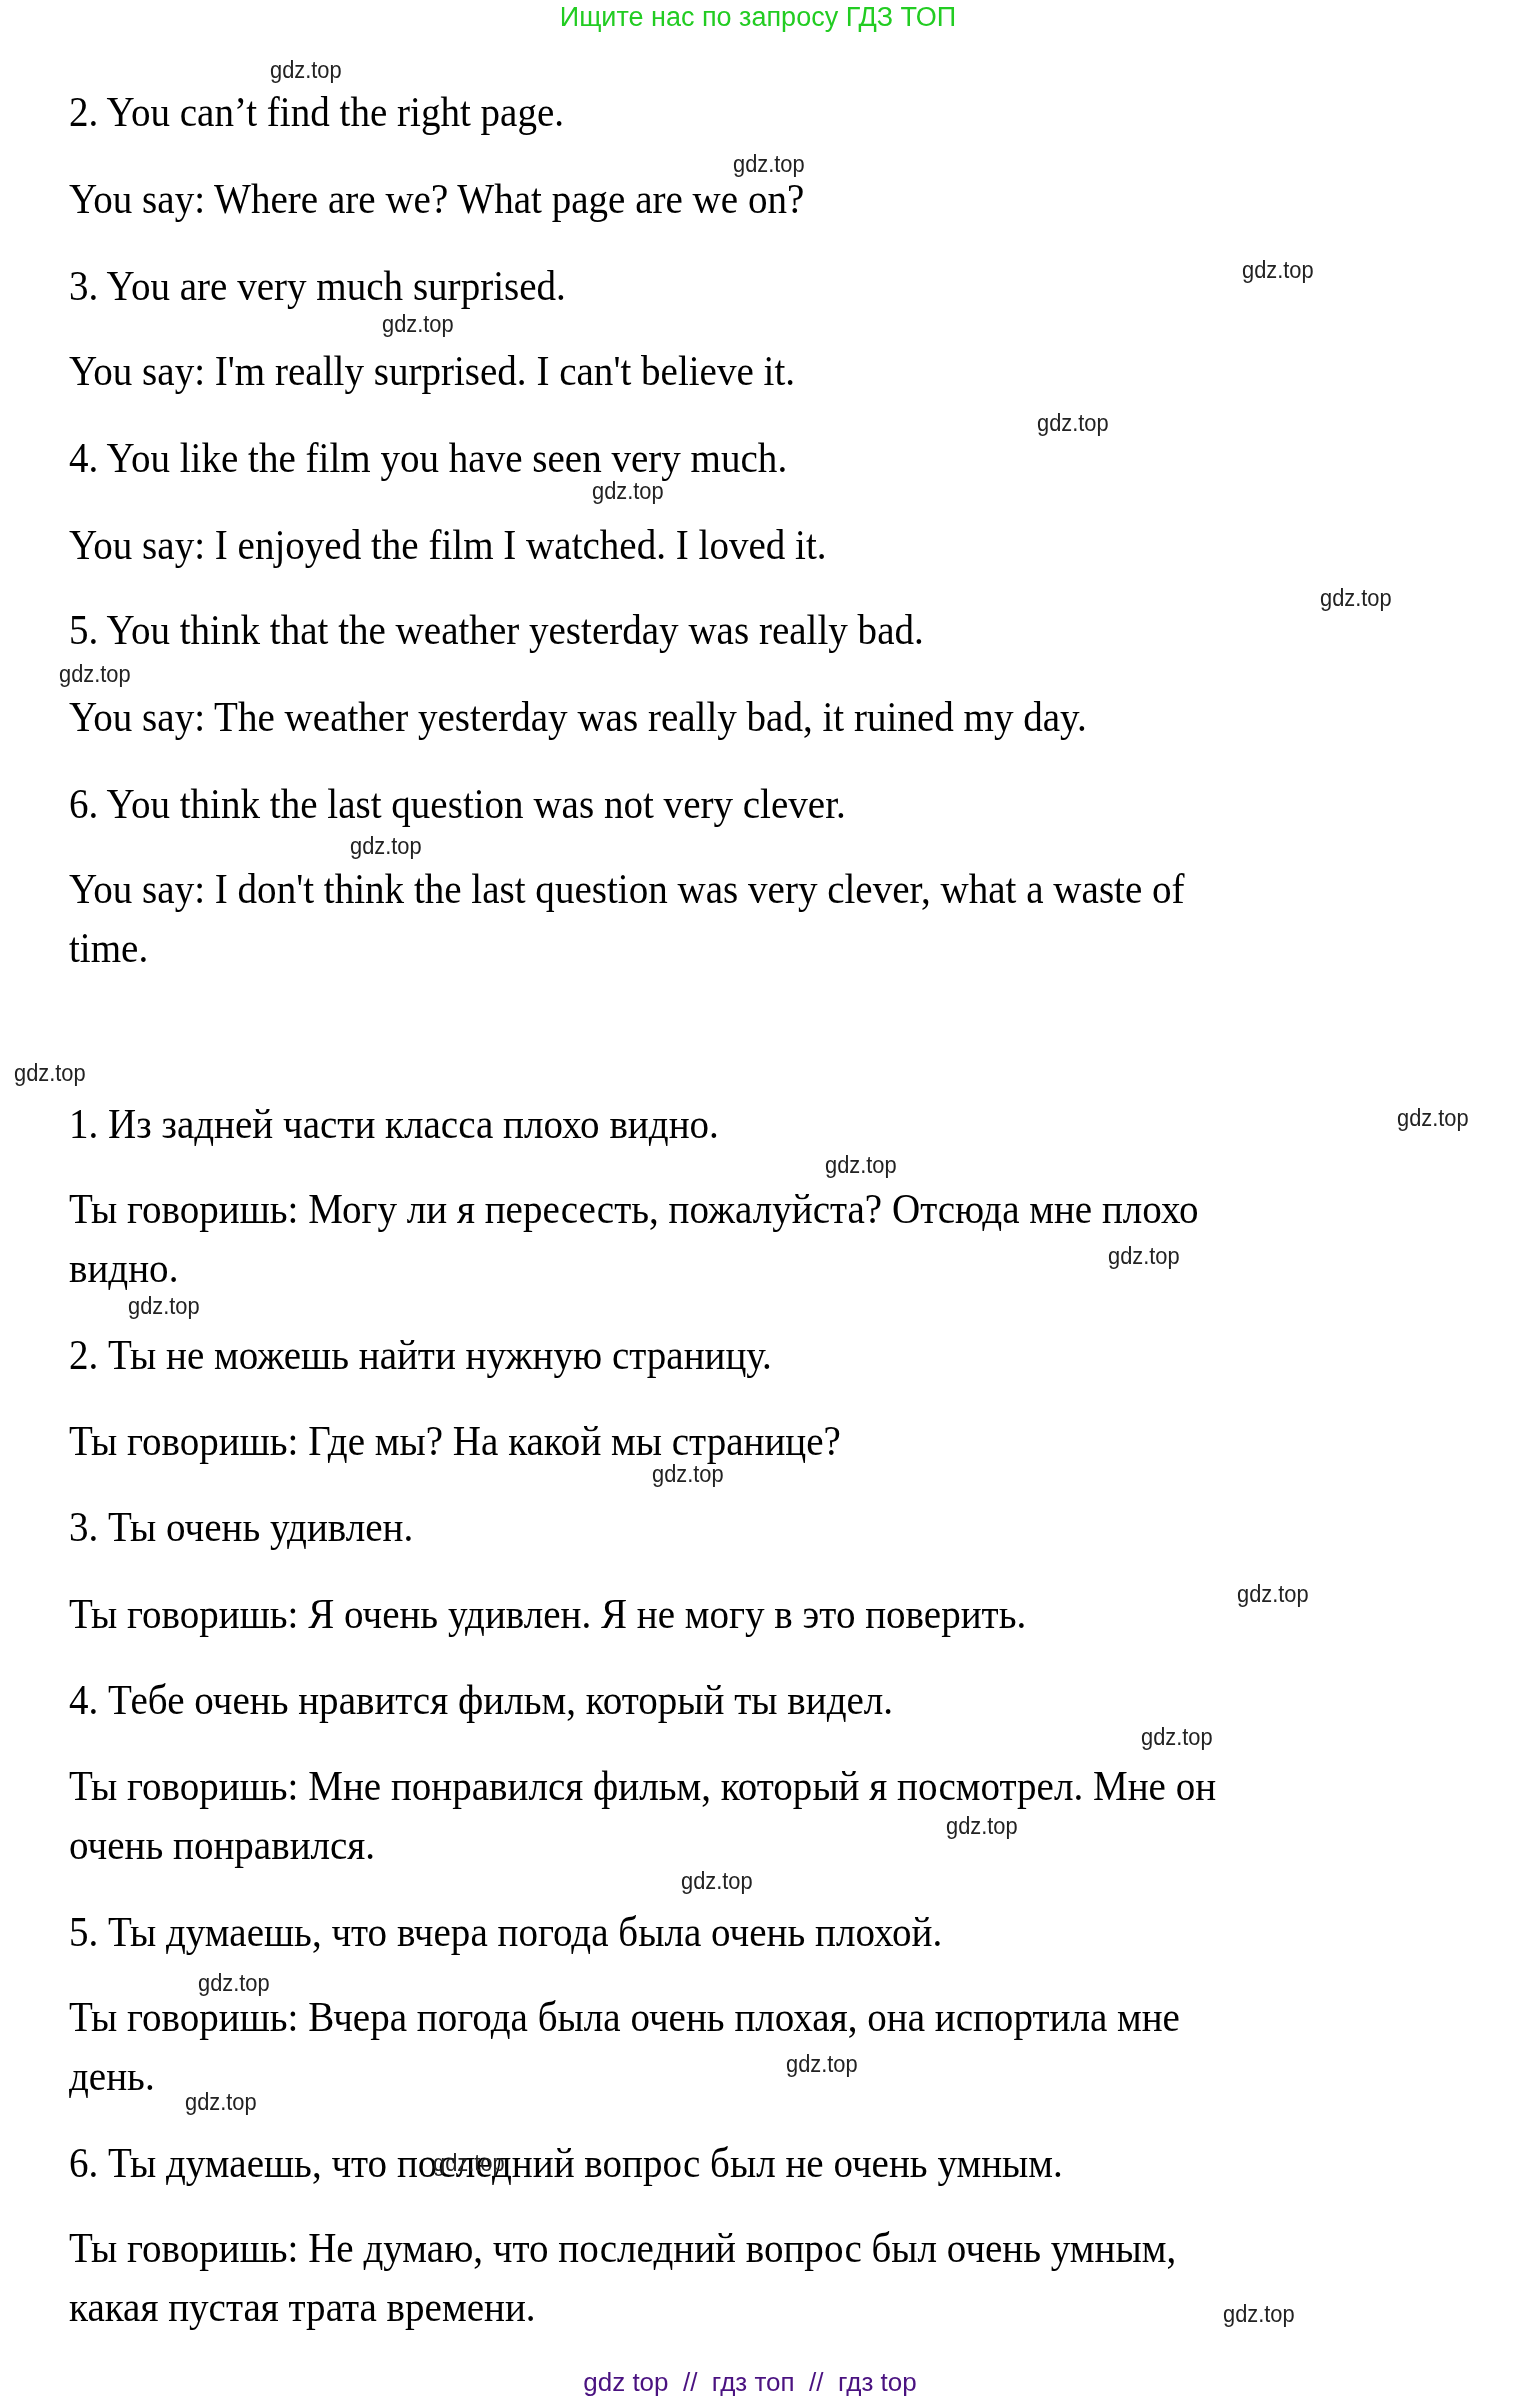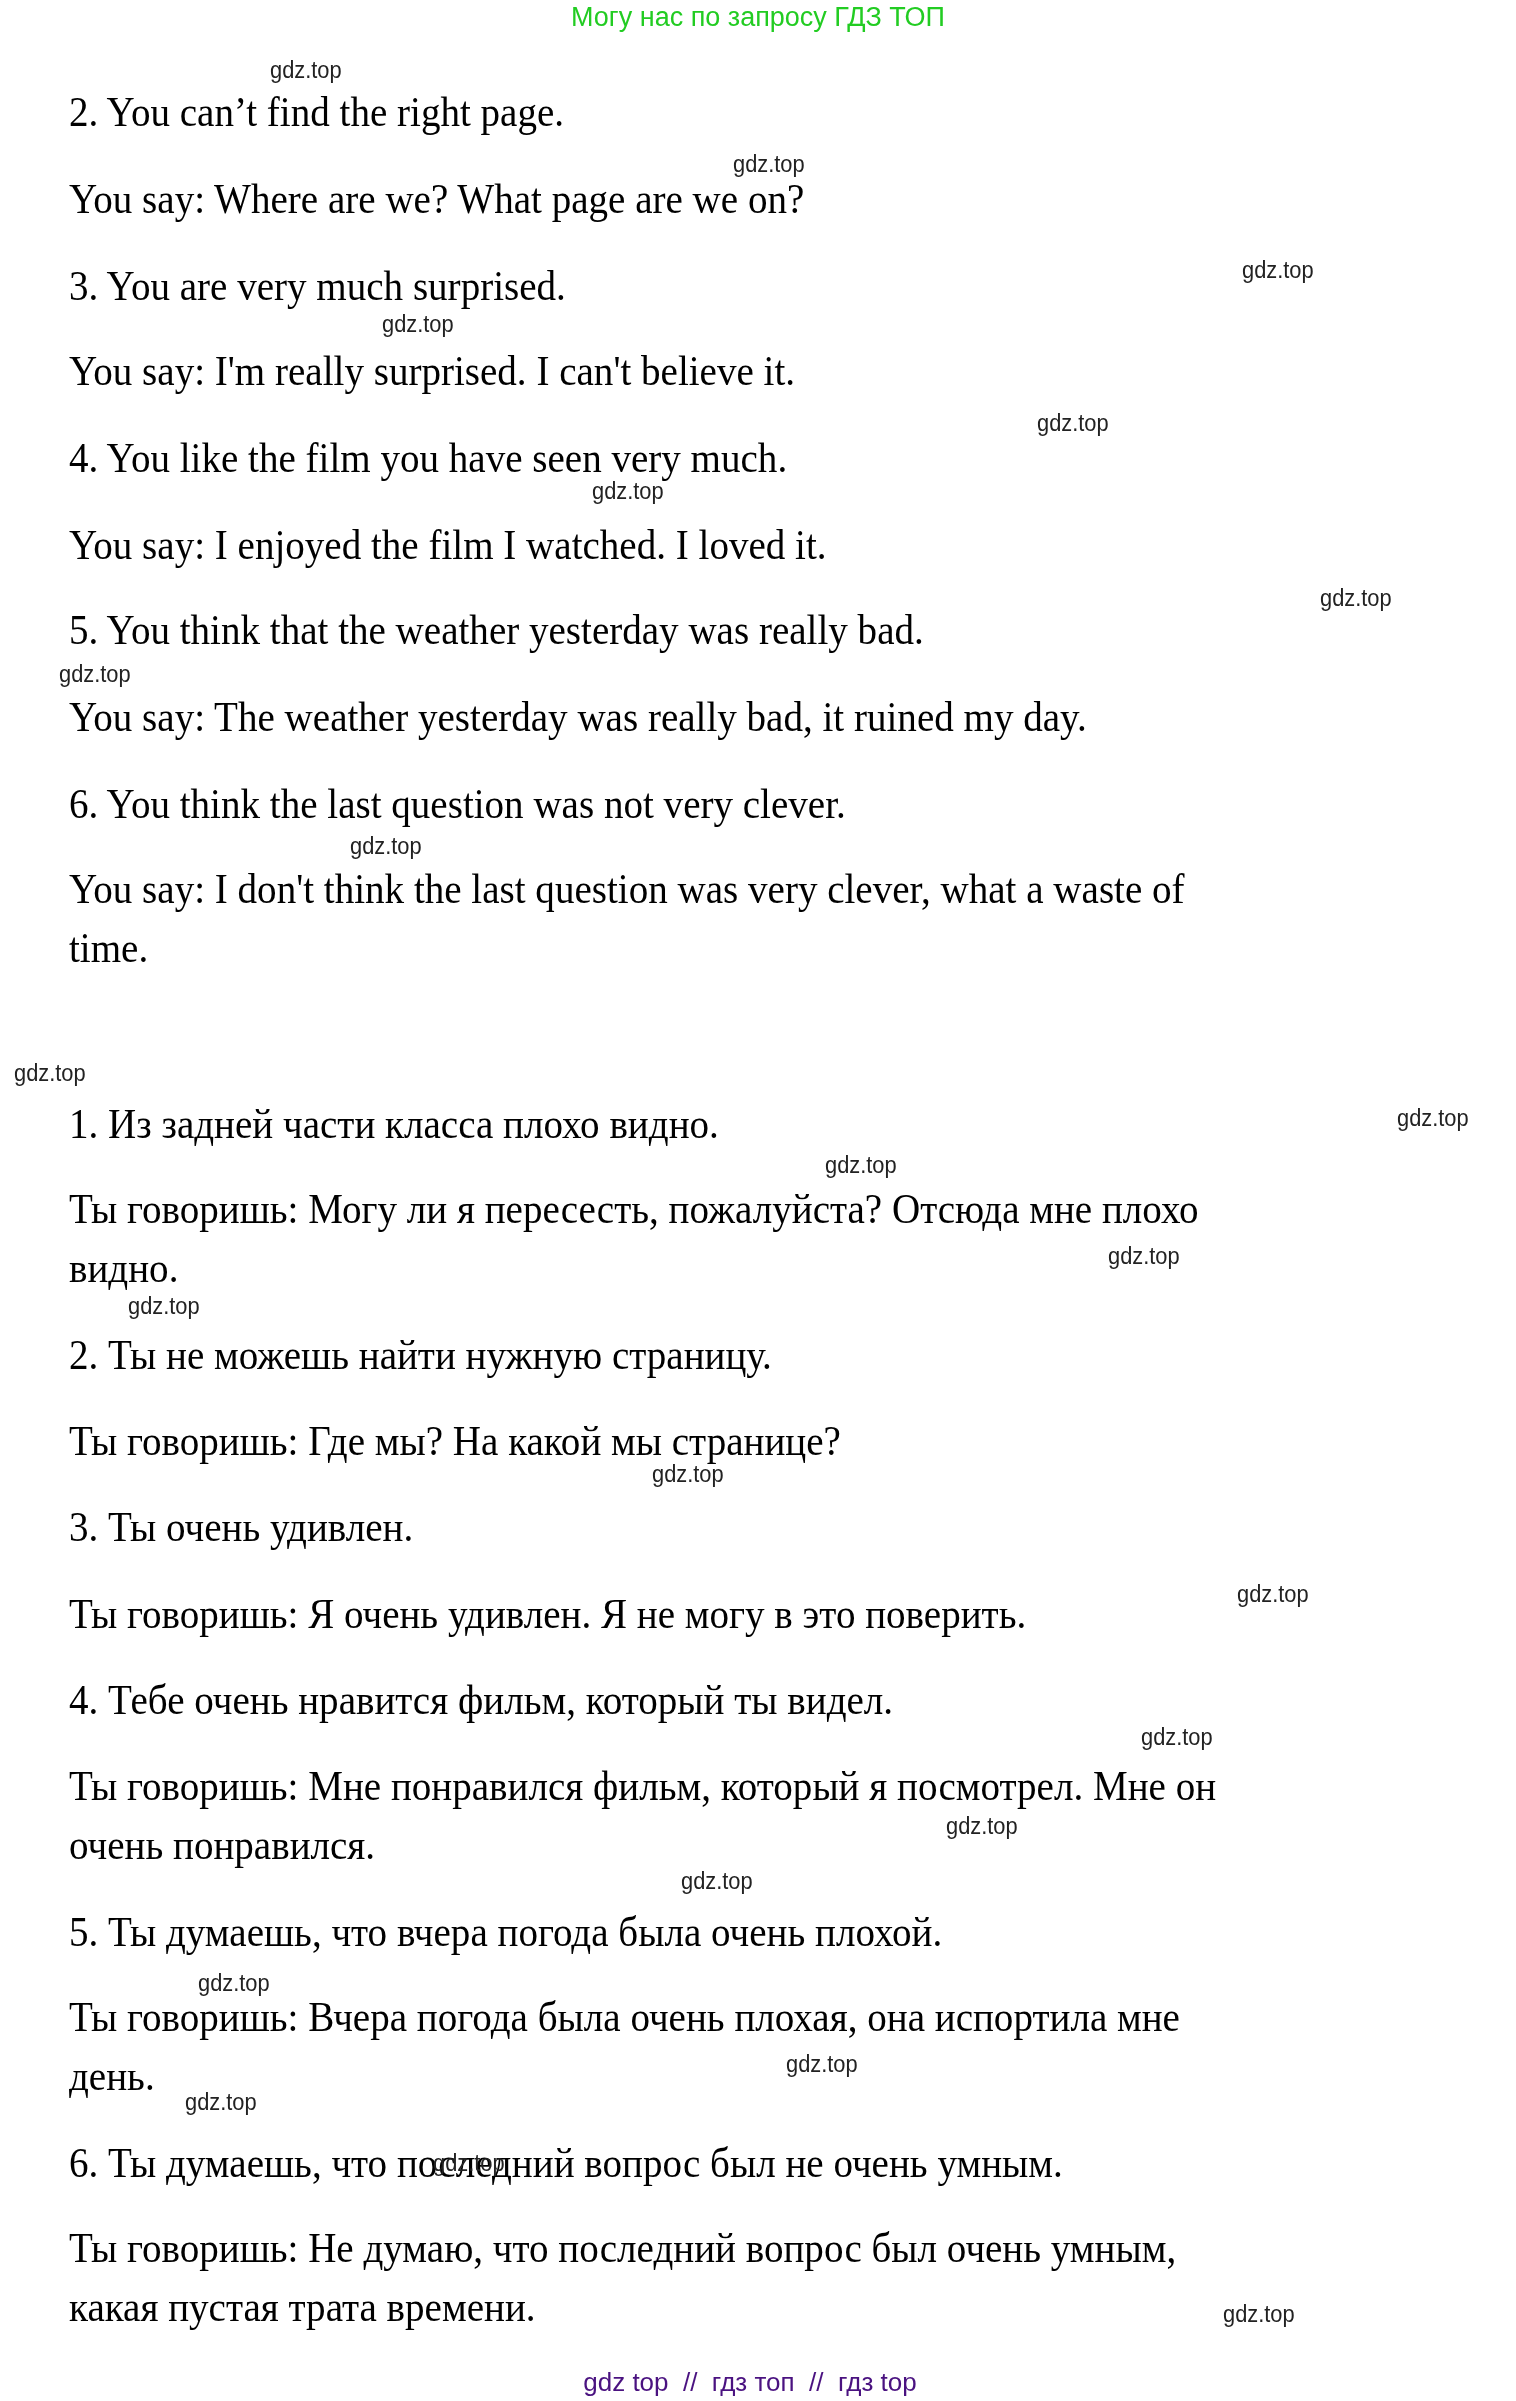--- a/index.html
+++ b/index.html
@@ -21,21 +21,21 @@
   }
   .footer {
     position: absolute; left: 0; top: 2367px; width: 1500px; text-align: center;
     font-family: "Liberation Sans", sans-serif; font-size: 26px; color: #4a1280;
     white-space: pre;
   }
 </style>
 </head>
 <body>
 
-<div class="header">Могу нас по запросу ГДЗ ТОП</div>
+<div class="header">Ищите нас по запросу ГДЗ ТОП</div>
 
 <div class="line" style="top:91px">2. You can’t find the right page.</div>
 <div class="line" style="top:178px">You say: Where are we? What page are we on?</div>
 <div class="line" style="top:265px">3. You are very much surprised.</div>
 <div class="line" style="top:350px">You say: I'm really surprised. I can't believe it.</div>
 <div class="line" style="top:437px">4. You like the film you have seen very much.</div>
 <div class="line" style="top:524px">You say: I enjoyed the film I watched. I loved it.</div>
 <div class="line" style="top:609px">5. You think that the weather yesterday was really bad.</div>
 <div class="line" style="top:696px">You say: The weather yesterday was really bad, it ruined my day.</div>
 <div class="line" style="top:783px">6. You think the last question was not very clever.</div>

